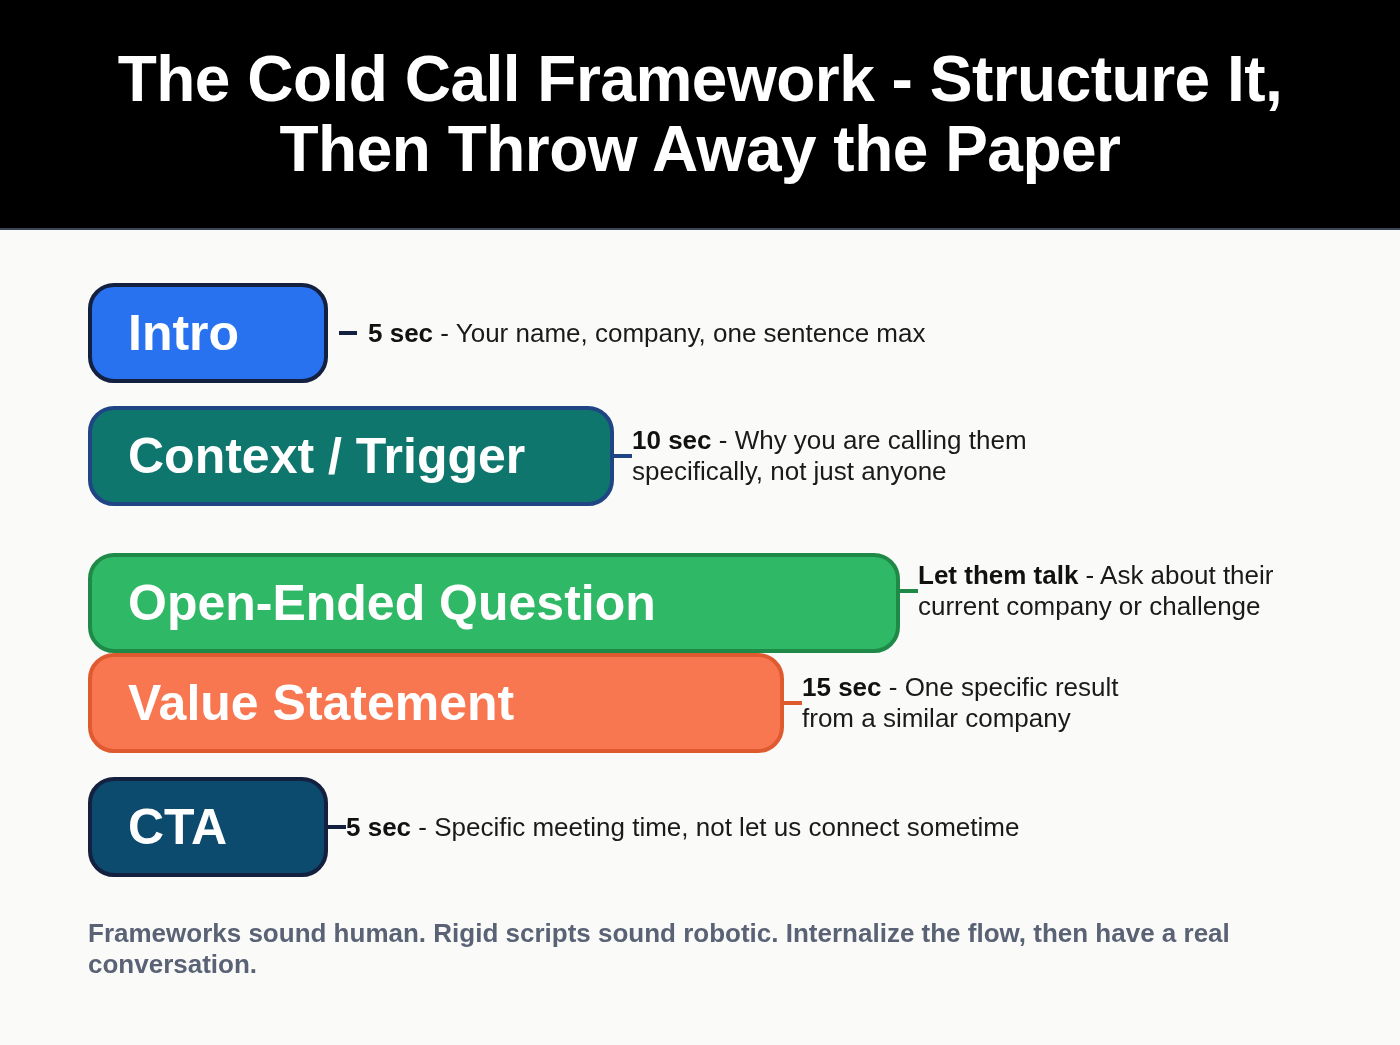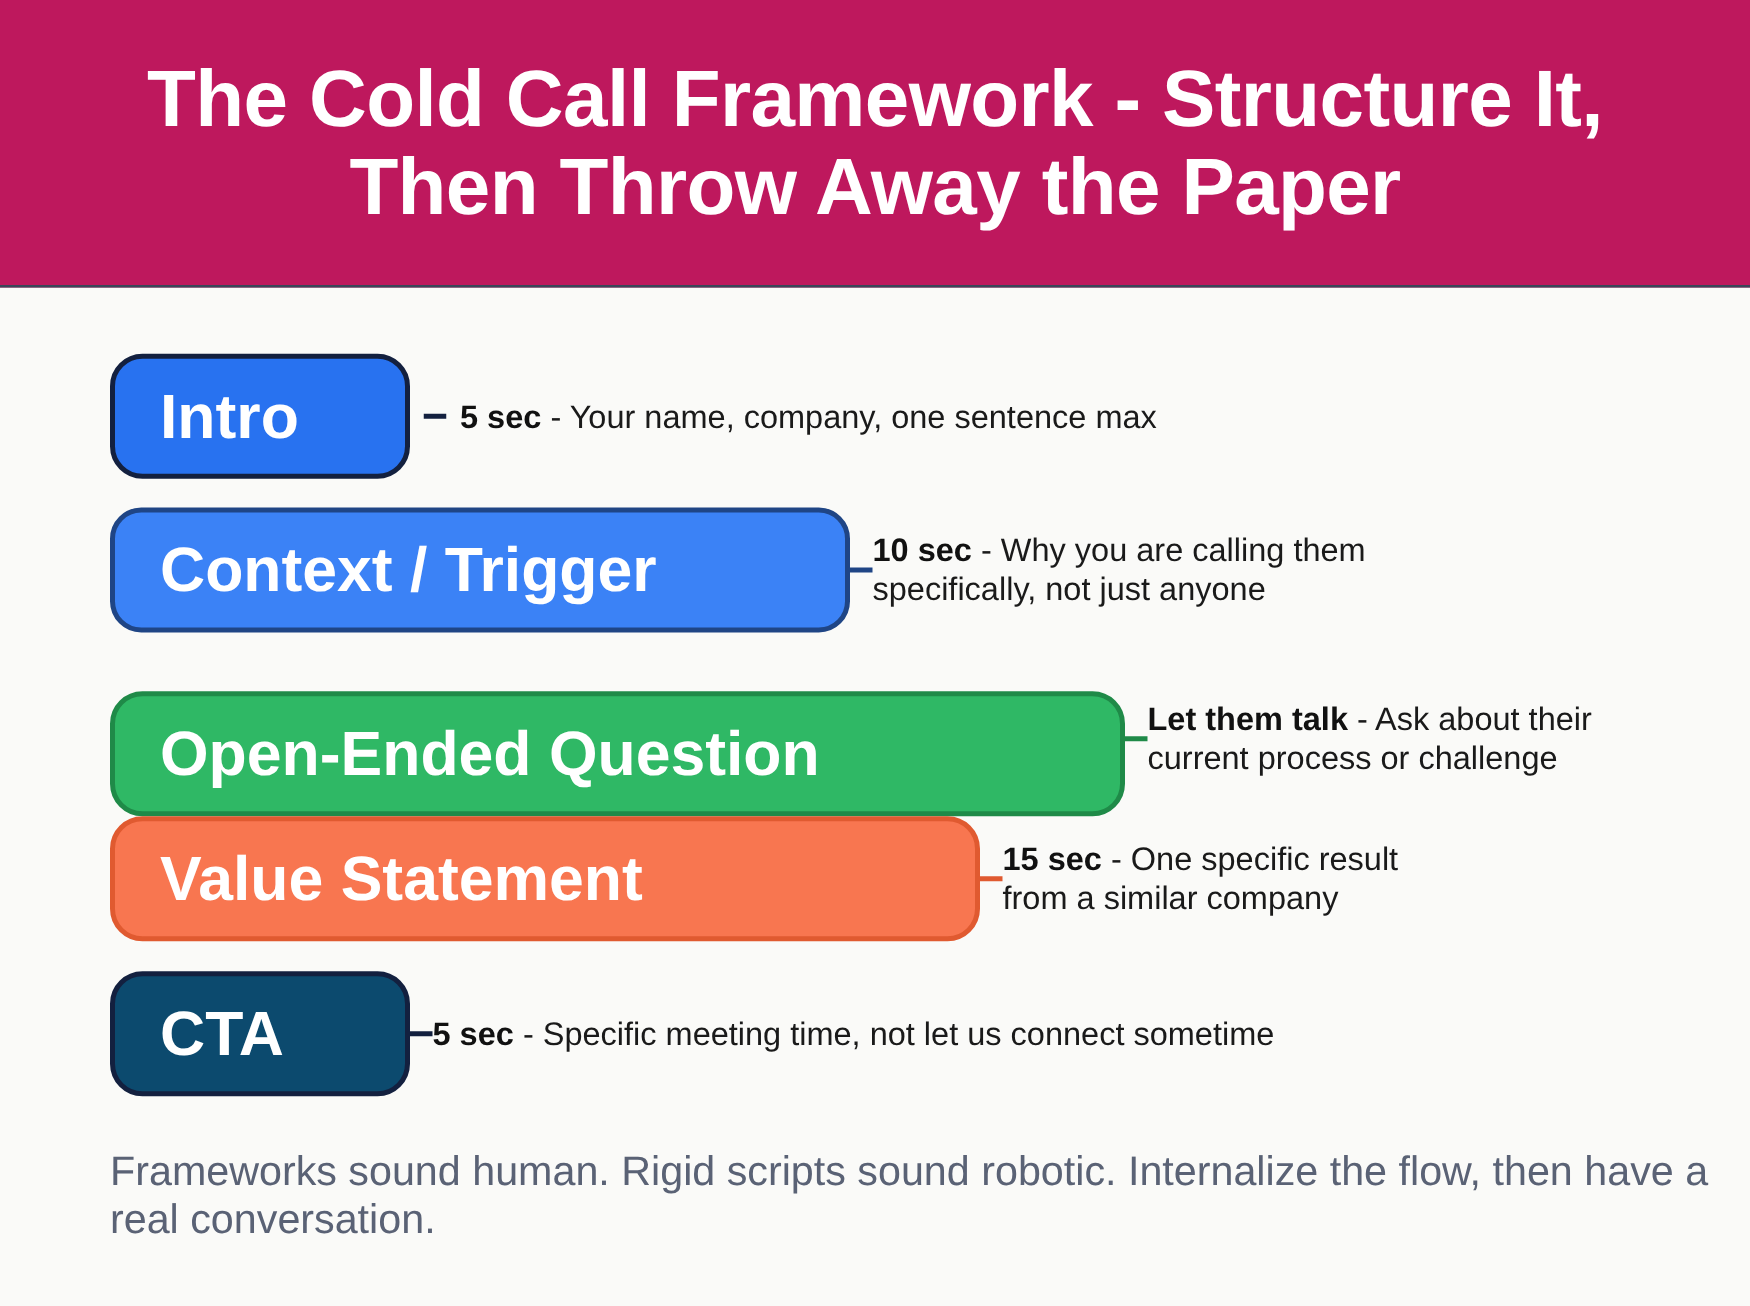--- a/index.html
+++ b/index.html
@@ -4,41 +4,41 @@
 <style>
   * { margin: 0; padding: 0; box-sizing: border-box; }
   html, body { width: 1400px; height: 1045px; overflow: hidden; }
   body {
     background: #fafaf8;
     font-family: "Liberation Sans", "DejaVu Sans", sans-serif;
     position: relative;
   }
   .header {
     position: absolute; left: 0; top: 0; width: 1400px; height: 230px;
-    background: #be185d;
+    background: #000000;
     display: flex; align-items: center; justify-content: center;
     border-bottom: 2px solid #3a4558;
   }
   .title {
     color: #ffffff; font-weight: 700; font-size: 64px; line-height: 70px;
     text-align: center; letter-spacing: -0.5px;
   }
   .row { position: absolute; left: 88px; display: flex; align-items: center; }
   .bar {
     height: 100px; border-radius: 26px; border-width: 4px; border-style: solid;
     display: flex; align-items: center; padding-left: 36px;
     color: #fff; font-weight: 700; font-size: 50px;
   }
   .connector { height: 4px; width: 18px; }
   .desc {
     font-size: 26px; line-height: 31px; color: #1a1a1a;
   }
   .desc b { font-weight: 700; color: #111; }
   .footer {
-    position: absolute; left: 88px; top: 918px; font-size: 33px; color: #5a6275;
+    position: absolute; left: 88px; top: 918px; font-size: 26px; color: #5a6275; font-weight: bold;
   }
 </style>
 </head>
 <body>
 
 <div class="header">
   <div class="title">
     <div>The Cold Call Framework - Structure It,</div>
     <div>Then Throw Away the Paper</div>
   </div>
@@ -48,38 +48,38 @@
   <div class="bar" style="width:240px;background:#2872f0;border-color:#13203f;">
     <span>Intro</span>
   </div>
   <div class="connector" style="background:#13203f;"></div>
   <div class="desc">
     <div><b>5 sec</b><span> - Your name, company, one sentence max</span></div>
   </div>
 </div>
 
 <div class="row" style="top:406px;">
-  <div class="bar" style="width:592px;background:#3b82f6;border-color:#1f4585;border-radius:25px;">
+  <div class="bar" style="width:526px;background:#0f766e;border-color:#1f4585;">
     <span>Context / Trigger</span>
   </div>
   <div class="connector" style="background:#1f4585;"></div>
   <div class="desc">
     <div><b>10 sec</b><span> - Why you are calling them</span></div>
     <div>specifically, not just anyone</div>
   </div>
 </div>
 
 <div class="row" style="top:529px;">
   <div class="bar" style="width:812px;background:#2fb865;border-color:#1f8a48;margin-top:24px;">
     <span>Open-Ended Question</span>
   </div>
   <div class="connector" style="background:#1f8a48;"></div>
   <div class="desc">
     <div><b>Let them talk</b><span> - Ask about their</span></div>
-    <div>current process or challenge</div>
+    <div>current company or challenge</div>
   </div>
 </div>
 
 <div class="row" style="top:653px;">
   <div class="bar" style="width:696px;background:#f87650;border-color:#e05a30;">
     <span>Value Statement</span>
   </div>
   <div class="connector" style="background:#e05a30;"></div>
   <div class="desc">
     <div><b>15 sec</b><span> - One specific result</span></div>

